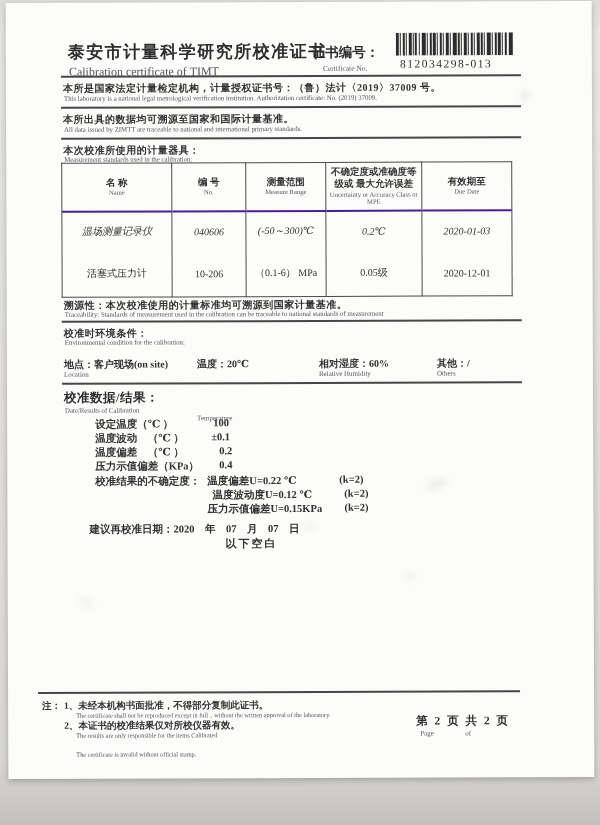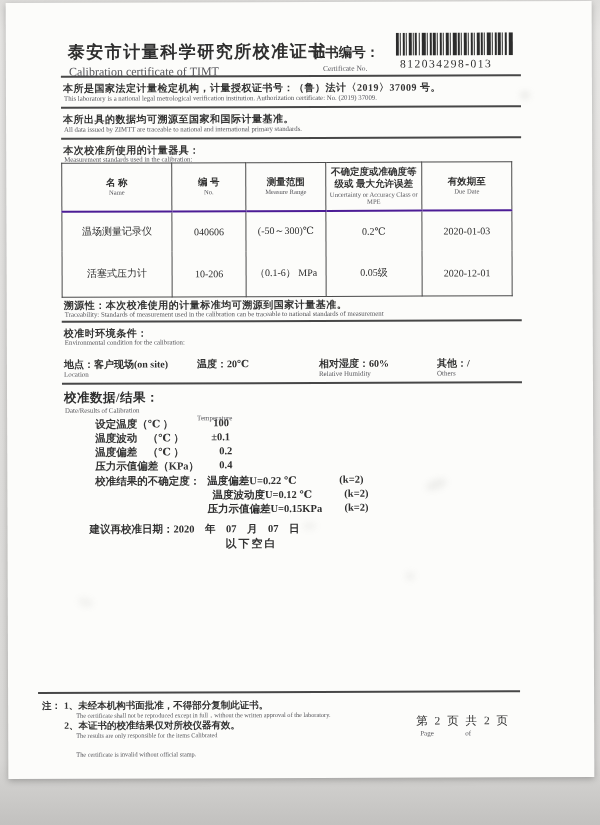--- a/index.html
+++ b/index.html
@@ -27,38 +27,38 @@
   .certno-en { font-size:7.5px;margin-left:8px; }
   .certno-val { font-size:11.5px; letter-spacing:1.5px; color:#2f2f2f; }
   
   .stmt-zh { font-size:10px; font-weight:bold; letter-spacing:.5px; color:#333; }
   .stmt-en { font-size:6.8px; color:#55555a; }
   
   table.std { position:absolute; left:55px; top:160px; width:450px; border-collapse:collapse; table-layout:fixed; }
   table.std, table.std td { border:1.2px solid #4a4a4a; }
   table.std td { text-align:center; vertical-align:middle; padding:1px 2px; }
   table.std tr.hdr td { border-bottom:2px solid #4c1d95; height:48px; }
-  table.std tr.r1 td { border-bottom:none; height:40px; }
+  table.std tr.r1 td { border-bottom:none; height:40px;font-style:italic; }
   table.std tr.r2 td { border-top:none; height:46px; }
   .th-zh { font-size:9.5px; font-weight:bold; white-space:normal; line-height:1.25; color:#333; }
   .th-en { font-size:6.6px; color:#55555a; white-space:normal; line-height:1.15; }
   .td-val { font-size:10px; color:#2f2f2f; }
   
   .env-label { font-size:10px; font-weight:bold; color:#333; }
   .env-val { font-size:10px; color:#2f2f2f; font-weight:bold;}
   .env-en { font-size:7px; color:#55555a; }
   
   .res-head { font-size:12.5px; font-weight:bold; letter-spacing:.5px; color:#2e2e2e; }
   .res-row { font-size:10.5px; font-weight:bold; color:#333; }
   .res-val { font-size:10.5px; color:#2f2f2f; font-weight:bold;}
   .blank-note { font-size:11px; font-weight:bold; letter-spacing:2px; color:#333; }
   
   .note-zh { font-size:9.5px; font-weight:bold; color:#333; }
   .note-en { font-size:6.3px; color:#55555a; }
-  .page-info { font-size:11.5px; font-weight:normal; letter-spacing:2px; color:#2f2f2f; }
+  .page-info { font-size:11.5px; font-weight:bold; letter-spacing:2px; color:#2f2f2f; }
   .page-en { font-size:7px; color:#55555a; }
   
   .smudge { position:absolute; border-radius:50%; background:#9a9a96; filter:blur(3px); }
 </style>
 </head>
 <body>
 
 <div class="paper">
 
   <div class="abs title" style="left:62px; top:38px;">泰安市计量科学研究所校准证书</div>

